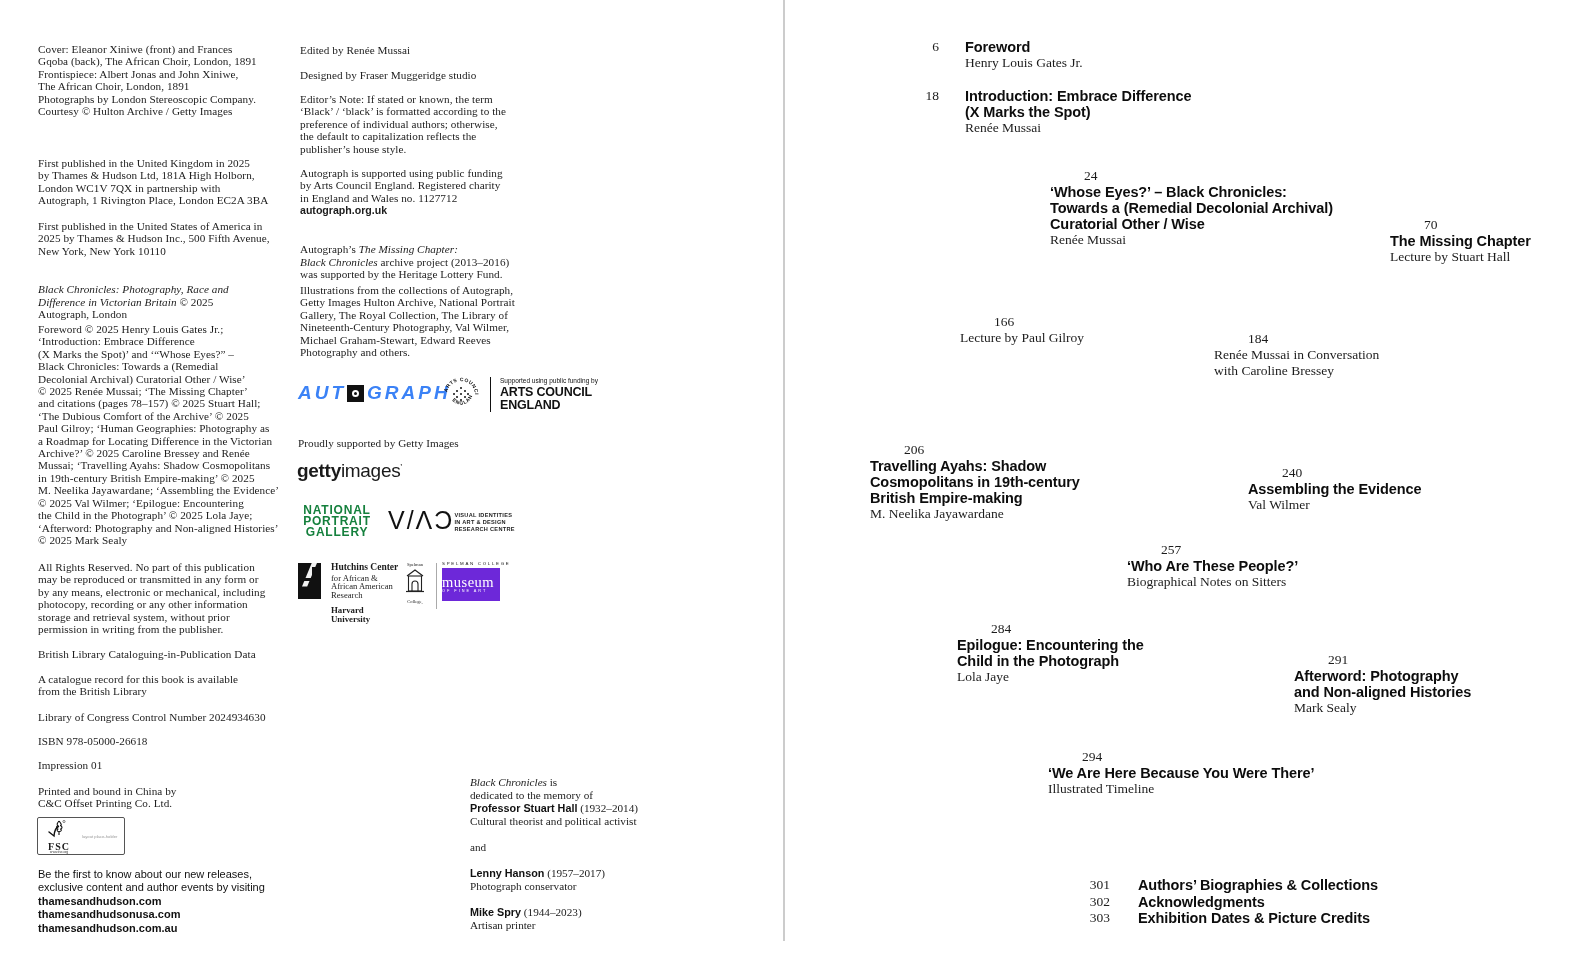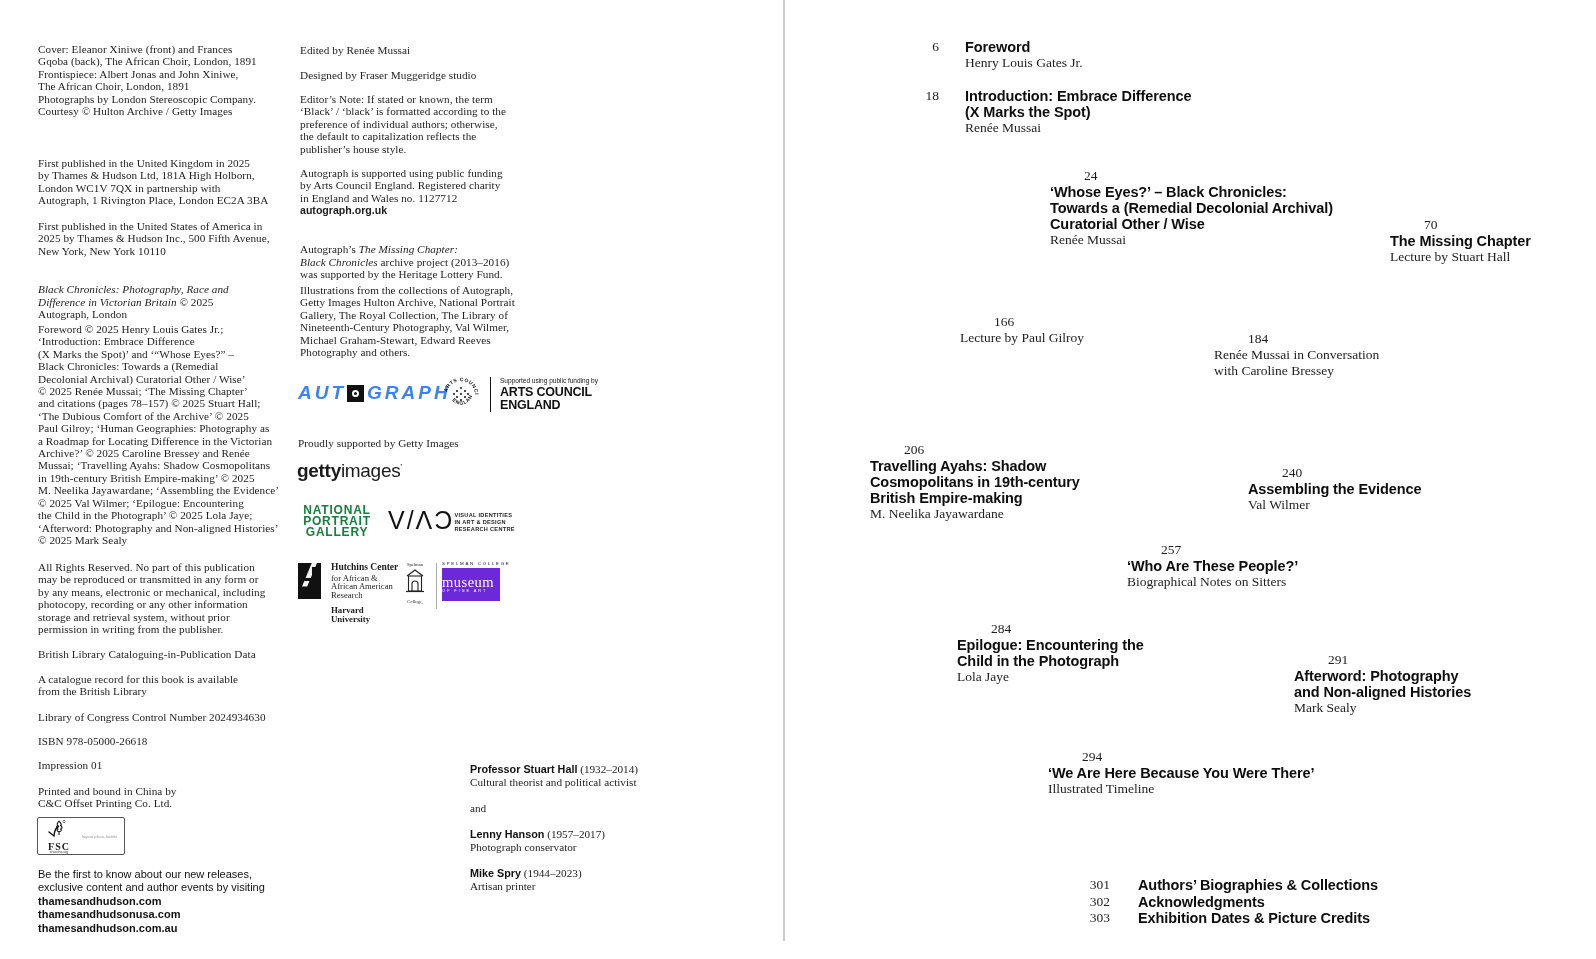--- a/index.html
+++ b/index.html
@@ -270,20 +270,24 @@
 
     <div class="abs museum-wrap" style="left:442px; top:561px">
       <div class="museum-college">SPELMAN COLLEGE</div>
       <div class="museum-box">
         <div class="museum-name">museum</div>
         <div class="museum-sub">OF FINE ART</div>
       </div>
     </div>
 
     <div class="abs" style="left:470px; top:763px; width:220px">
+      <div class="ded-line pre">
+        <span class="italic">Black Chronicles</span><span> is
+dedicated to the memory of</span>
+      </div>
       <div style="">
         <div class="ded-line"><span class="ded-name">Professor Stuart Hall</span><span> (1932–2014)</span></div>
         <div class="ded-line">Cultural theorist and political activist</div>
       </div>
       <div class="ded-line" style="margin-top:13px">and</div>
       <div style="margin-top:13px">
         <div class="ded-line"><span class="ded-name">Lenny Hanson</span><span> (1957–2017)</span></div>
         <div class="ded-line">Photograph conservator</div>
       </div>
       <div style="margin-top:13px">

